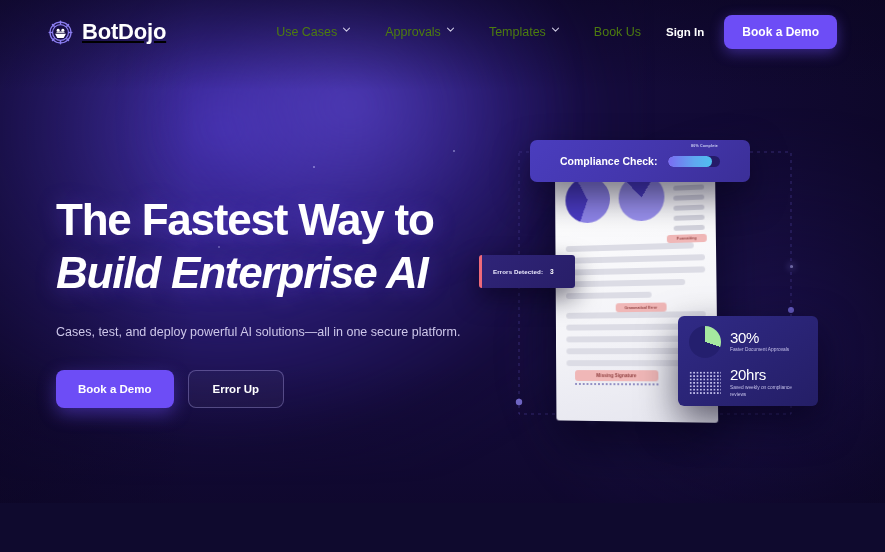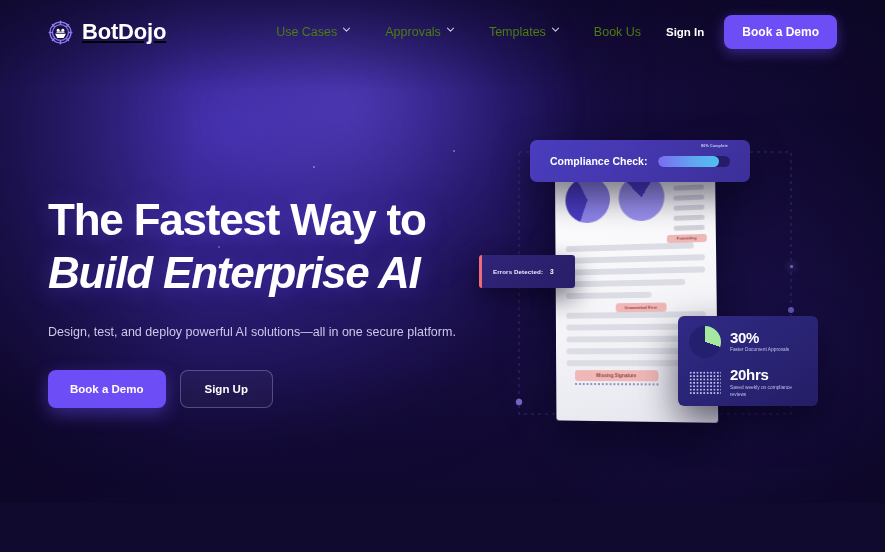--- a/index.html
+++ b/index.html
@@ -69,21 +69,21 @@
   }
   .signin { font-size:11.5px; color:#ffffff; font-weight:600; cursor:pointer; white-space:nowrap; }
   .btn-demo-nav {
     background:#6d4df6; color:#fff; font-size:12px; font-weight:700;
     padding:10px 18px; border-radius:8px; border:none; cursor:pointer;
     white-space:nowrap;
     box-shadow:0 4px 14px rgba(109,77,246,0.45);
   }
 
   
-  .copy { position:absolute; left:48px; top:198px; width:420px; z-index:30; }
+  .copy { position:absolute; left:56px; top:198px; width:420px; z-index:30; }
   .h1 {
     font-size:44px; line-height:1.0; font-weight:700; color:#ffffff;
     letter-spacing:-1.2px;
     text-shadow:0 2px 22px rgba(120,90,255,0.35);
   }
   .h1 .l2 { display:block; margin-top:9px;font-style:italic; }
   .sub {
     margin-top:28px; font-size:12.5px; color:#cdc7ea; line-height:1.5;
   }
   .cta-row { margin-top:28px; display:flex; gap:14px; }
@@ -139,21 +139,21 @@
     background:repeating-linear-gradient(90deg,#7b78b8 0 2px, transparent 2px 4px);
     opacity:.8;
   }
 
   
   .card-comp {
     position:absolute; left:60px; top:20px; width:220px; height:42px;
     background:linear-gradient(135deg,#4a3dbe 0%,#4336ab 55%,#3b2f98 100%);
     border-radius:7px;
     box-shadow:0 14px 34px rgba(6,3,26,0.6);
-    display:flex; align-items:center; padding:0 20px;
+    display:flex; align-items:center; padding:0 30px;
   }
   .comp-label { font-size:10.5px; font-weight:700; color:#ffffff; white-space:nowrap; }
   .comp-bar-wrap { margin-left:11px; flex:1; position:relative; }
   .comp-pct {
     position:absolute; right:2px; top:-12px;
     font-size:3.6px; color:#cfd4f5; font-weight:600; letter-spacing:.2px; white-space:nowrap;
   }
   .comp-track {
     height:11px; border-radius:6px; background:rgba(16,10,60,0.55); overflow:hidden;
   }
@@ -187,21 +187,21 @@
   .pie-green {
     width:32px; height:32px; border-radius:50%; flex:0 0 auto;
     background:conic-gradient(from 0deg, #a6e8a0 0deg 108deg, #241f6e 108deg 360deg);
   }
   .dotgrid {
     width:32px; height:24px; flex:0 0 auto;
     background-image:radial-gradient(#c9c6f2 0.8px, transparent 0.9px);
     background-size:3.4px 3.4px;
     opacity:.95;
   }
-  .stat-big { font-size:15px; font-weight:700; color:#ffffff; line-height:1.05; letter-spacing:-.3px; }
+  .stat-big { font-size:15px; font-weight:400; color:#ffffff; line-height:1.05; letter-spacing:-.3px; }
   .stat-sm { font-size:4.8px; color:#c3bfe8; line-height:1.45; margin-top:2px; }
 
   .sec-divider {
     position:absolute; left:0; top:503px; width:885px; height:49px;
     background:#0f0a2e;
   }
 
   .dot-spark { position:absolute; border-radius:50%; background:#cfd0ff; }
 </style>
 </head>
@@ -280,24 +280,24 @@
       <span class="signin">Sign In</span>
       <button class="btn-demo-nav">Book a Demo</button>
     </div>
   </nav>
 
   <div class="copy">
     <h1 class="h1">
       <span>The Fastest Way to</span>
       <span class="l2">Build Enterprise AI</span>
     </h1>
-    <p class="sub">Design, test, and deploy powerful AI solutions—all in one secure platform.</p>
+    <p class="sub">Cases, test, and deploy powerful AI solutions—all in one secure platform.</p>
     <div class="cta-row">
       <button class="btn-primary">Book a Demo</button>
-      <button class="btn-ghost">Sign Up</button>
+      <button class="btn-ghost">Error Up</button>
     </div>
   </div>
 
   <div class="illo">
 
     <svg class="dashes" viewBox="0 0 415 330">
       <rect x="49" y="32" width="272" height="262" fill="none" stroke="#4b3f9a" stroke-width="1" stroke-dasharray="3 4" opacity="0.62"></rect>
       <line x1="185" y1="294" x2="185" y2="262" stroke="#4b3f9a" stroke-width="1" stroke-dasharray="3 4" opacity="0.5"></line>
       <circle cx="321" cy="190" r="3" fill="#7a6fe0" opacity="0.75"></circle>
       <circle cx="49" cy="282" r="3.2" fill="#8b80ee" opacity="0.8"></circle>

